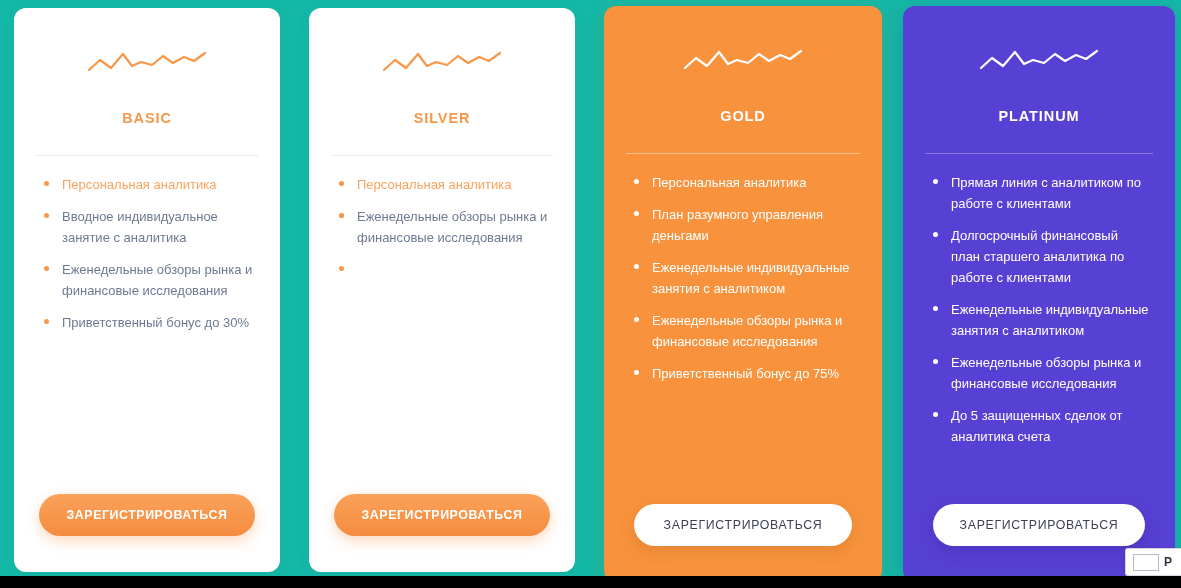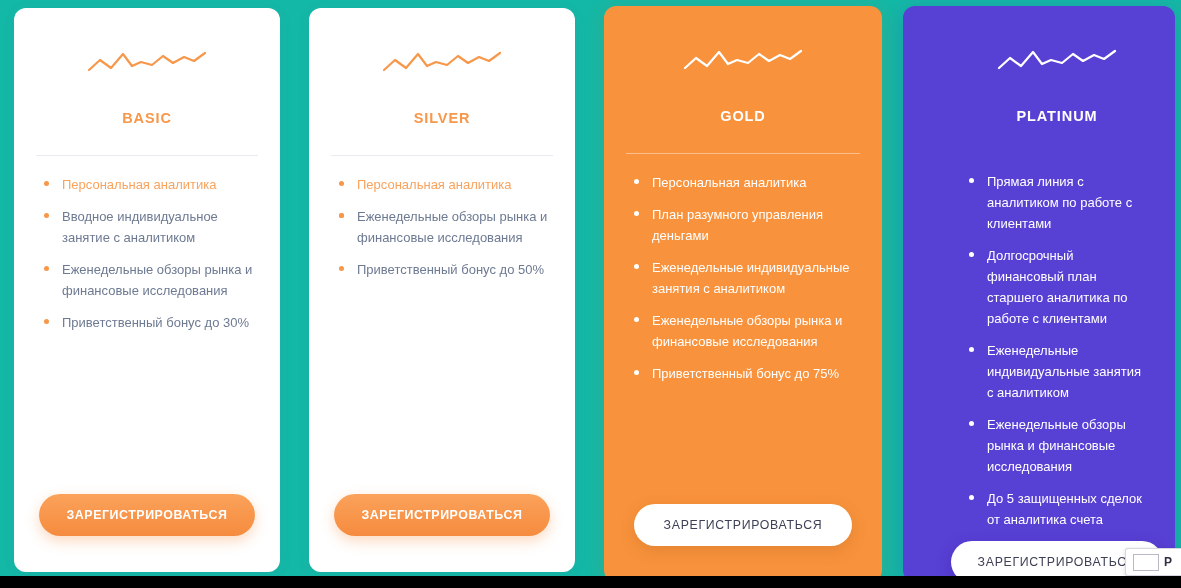--- a/index.html
+++ b/index.html
@@ -65,21 +65,20 @@
     background: #f8923c;
     box-shadow: 0 4px 20px rgba(190, 110, 40, 0.18);
   }
   .card.platinum {
     width: 272px;
     margin-left: 21px;
     height: 576px;
     margin-top: -2px;
     background: #5740d4;
     box-shadow: 0 4px 20px rgba(70, 50, 170, 0.22);
-    padding-left: 36px;
   }
 
   
   .chart-icon {
     margin: 36px auto 0 auto;
     width: 120px;
     height: 34px;
     display: block;
   }
   .chart-icon svg { display: block; width: 120px; height: 34px; }
@@ -238,21 +237,21 @@
       </div>
       <div class="plan-title">BASIC</div>
       <div class="divider"></div>
       <ul class="features">
         <li class="feature accent">
           <span class="dot"></span>
           <span>Персональная аналитика</span>
         </li>
         <li class="feature">
           <span class="dot"></span>
-          <span>Вводное индивидуальное занятие с аналитиком</span>
+          <span>Вводное индивидуальное занятие с аналитика</span>
         </li>
         <li class="feature">
           <span class="dot"></span>
           <span>Еженедельные обзоры рынка и финансовые исследования</span>
         </li>
         <li class="feature">
           <span class="dot"></span>
           <span>Приветственный бонус до 30%</span>
         </li>
       </ul>
@@ -276,21 +275,20 @@
         </li>
         <li class="feature">
           <span class="dot"></span>
         </li>
         <li class="feature">
           <span class="dot"></span>
           <span>Еженедельные обзоры рынка и финансовые исследования</span>
         </li>
         <li class="feature">
           <span class="dot"></span>
-          <span>Приветственный бонус до 50%</span>
         </li>
       </ul>
       <div class="cta-wrap">
         <button class="cta">ЗАРЕГИСТРИРОВАТЬСЯ</button>
       </div>
     </div>
 
     <div class="card gold">
       <div class="chart-icon">
         <svg viewBox="0 0 120 34" preserveAspectRatio="none" aria-hidden="true">

